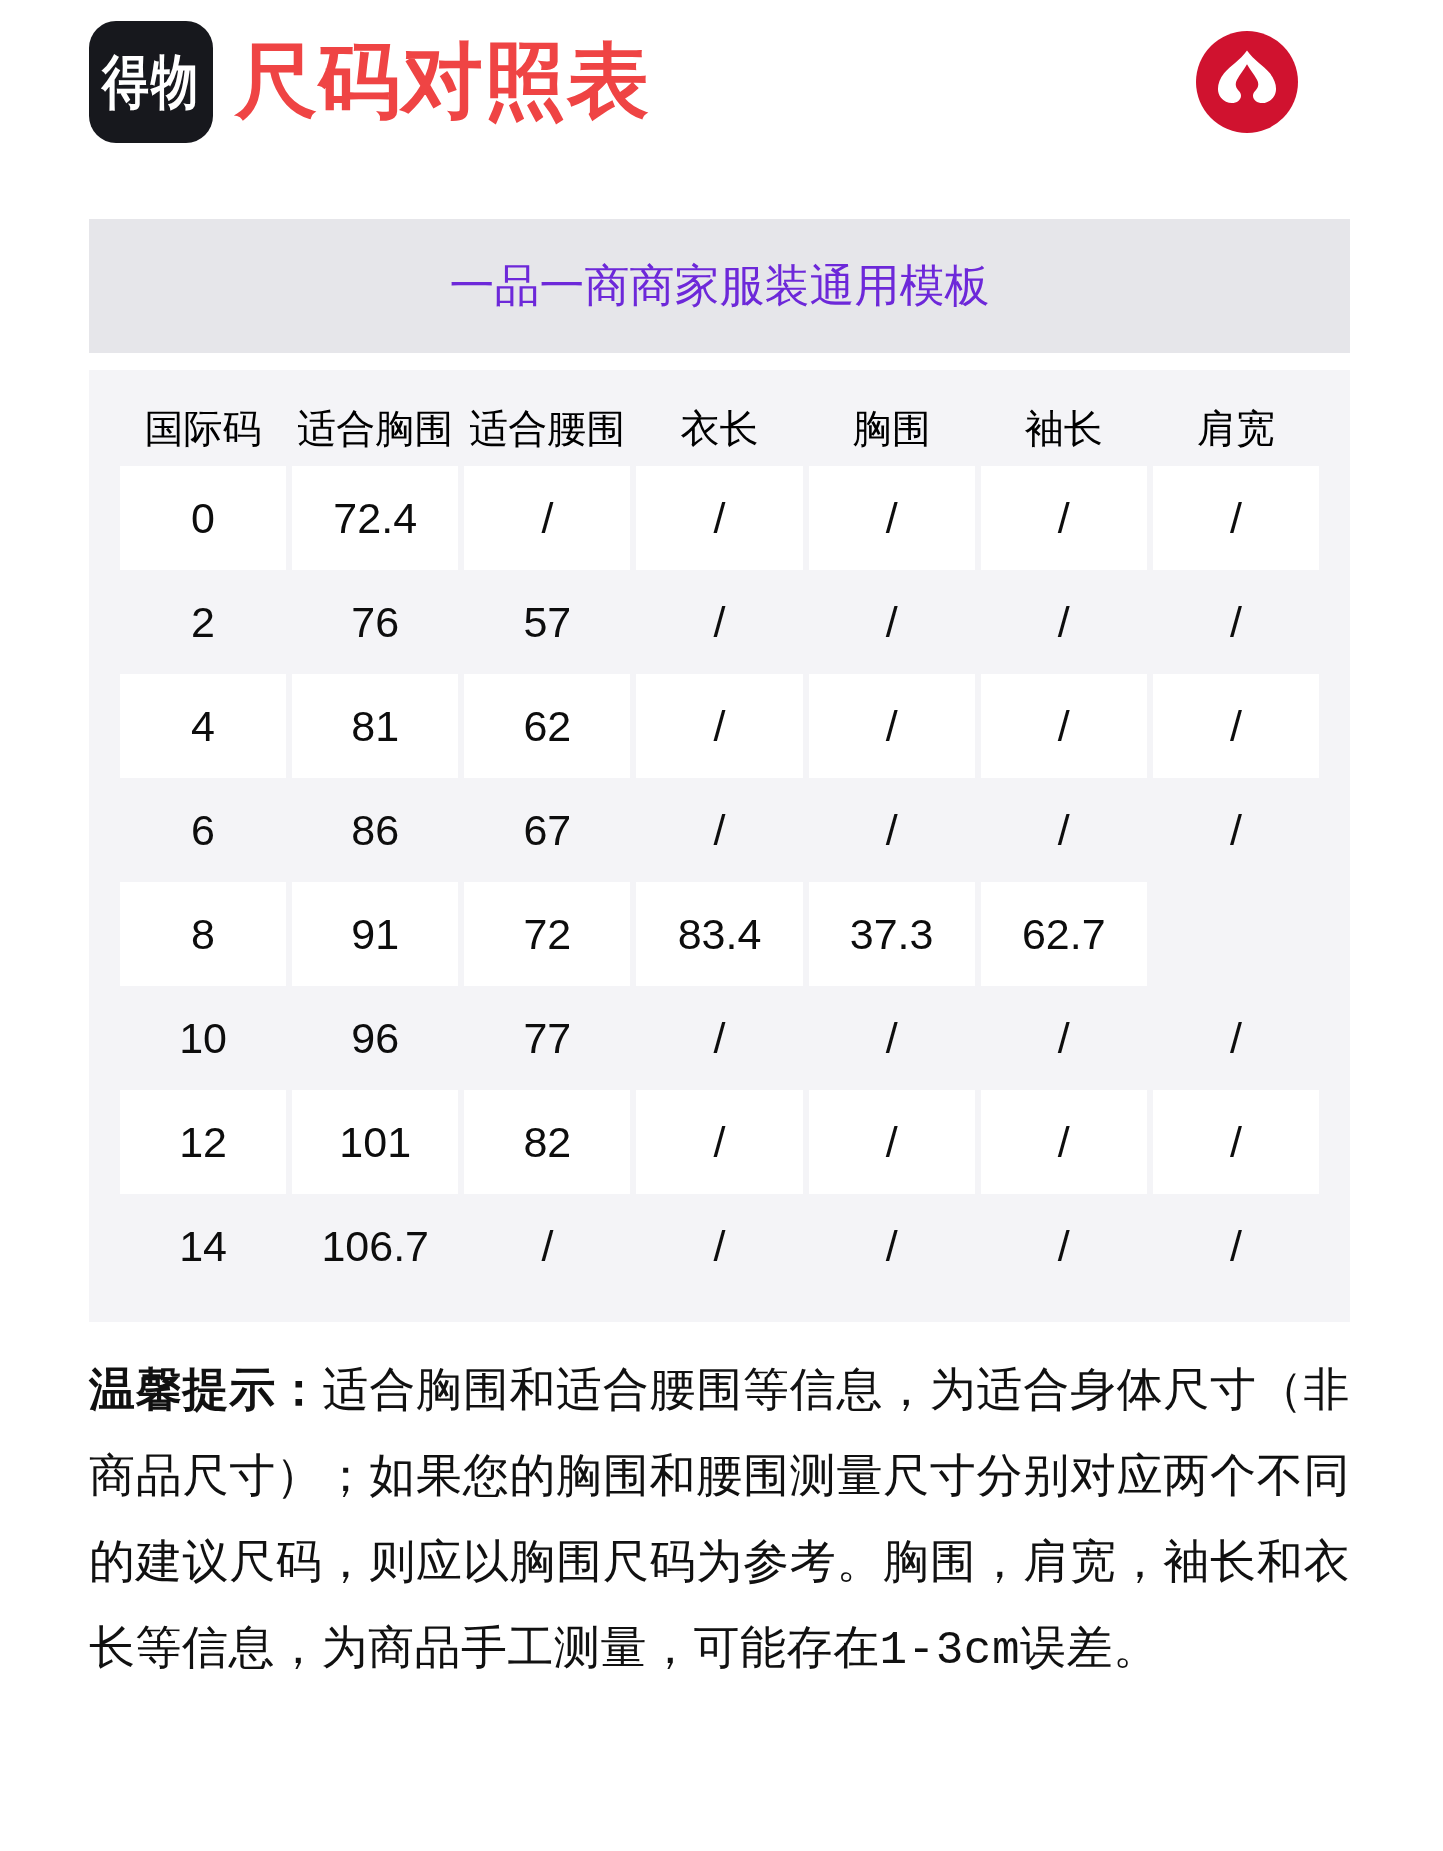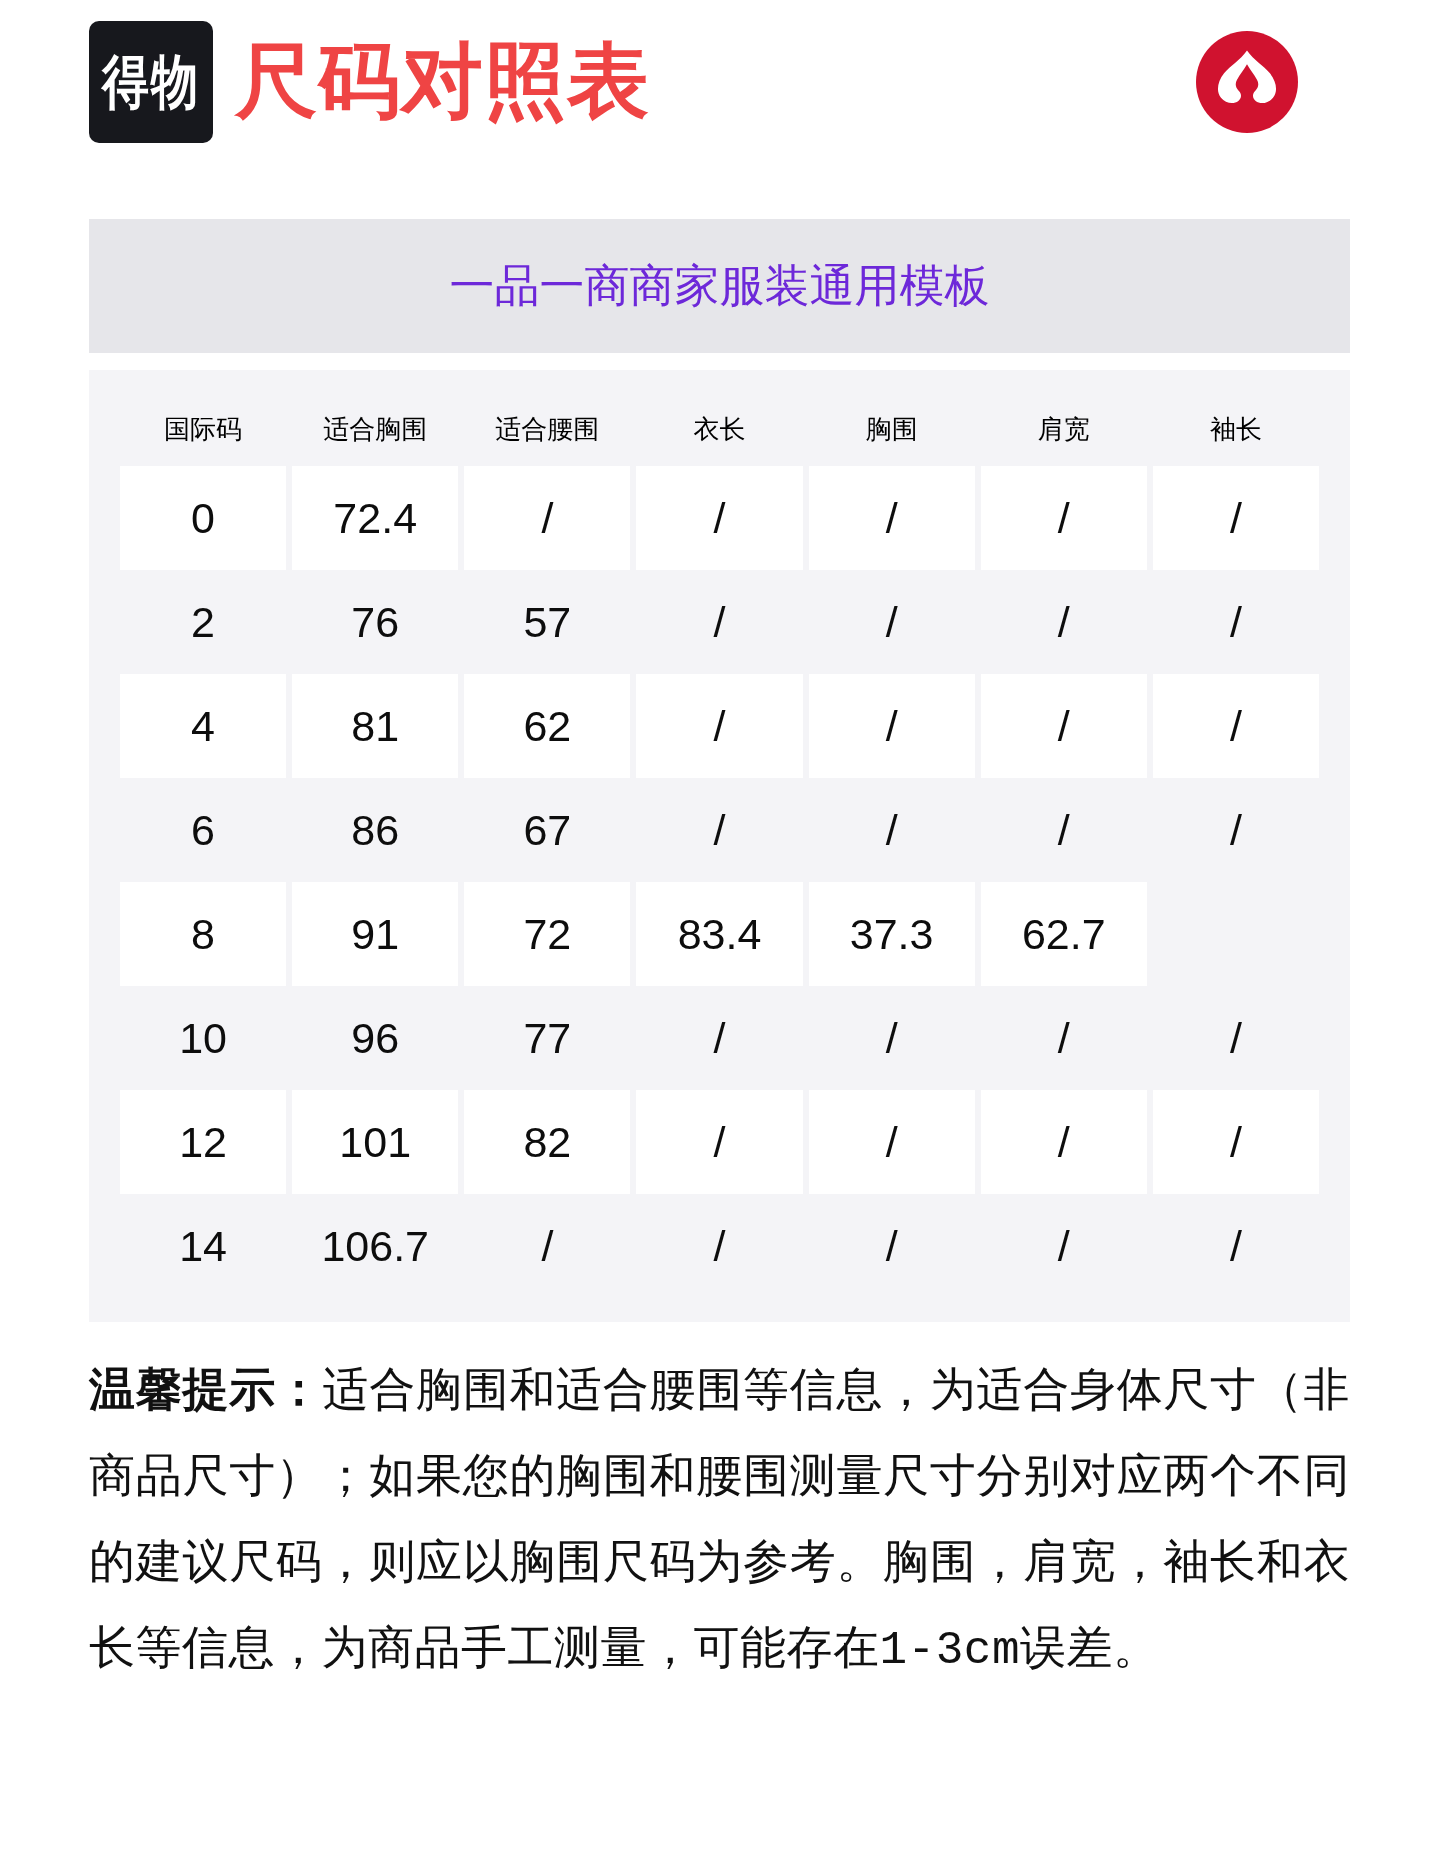--- a/index.html
+++ b/index.html
@@ -21,21 +21,21 @@
   .page{padding:20px 93px 0 89px;}
 
   
   .titlebar{
     display:flex;align-items:center;
     height:124px;
   }
   .dewu-logo{
     width:124px;height:122px;
     background:var(--dewu-black);
-    border-radius:10px;
+    border-radius:27px;
     display:flex;align-items:center;justify-content:center;
     flex:0 0 auto;
   }
   .dewu-logo span{
     color:#ffffff;font-size:47px;font-weight:700;
     letter-spacing:2px;
     transform:scaleY(1.25);
   }
   .page-title{
     font-size:82px;font-weight:600;color:#ef4444;
@@ -61,21 +61,21 @@
     margin-top:17px;
     background:var(--table-bg);
     padding:22px 31px 24px 31px;
   }
   .trow{
     display:grid;
     grid-template-columns:repeat(7,1fr);
     column-gap:6px;
   }
   .thead{height:74px;}
-  .thead .cell{font-size:26px;color:#000;}
+  .thead .cell{font-size:39px;color:#000;}
   .tbody-row{height:104px;}
   .tbody-row .cell{font-size:43px;color:#0d0d0d;}
   .tbody-row.white .cell{background:#ffffff;}
   .cell{
     display:flex;align-items:center;justify-content:center;
     white-space:nowrap;
   }
 
   
   .note{
@@ -125,22 +125,22 @@
     <span>一品一商商家服装通用模板</span>
   </div>
 
   <section class="size-table">
     <div class="trow thead" id="thead">
         <div class="cell">国际码</div>
         <div class="cell">适合胸围</div>
         <div class="cell">适合腰围</div>
         <div class="cell">衣长</div>
         <div class="cell">胸围</div>
+        <div class="cell">袖长</div>
         <div class="cell">肩宽</div>
-        <div class="cell">袖长</div>
       </div>
     <div id="tbody">
         <div class="trow tbody-row white">
           <div class="cell">0</div>
           <div class="cell">72.4</div>
           <div class="cell">/</div>
           <div class="cell">/</div>
           <div class="cell">/</div>
           <div class="cell">/</div>
           <div class="cell">/</div>

